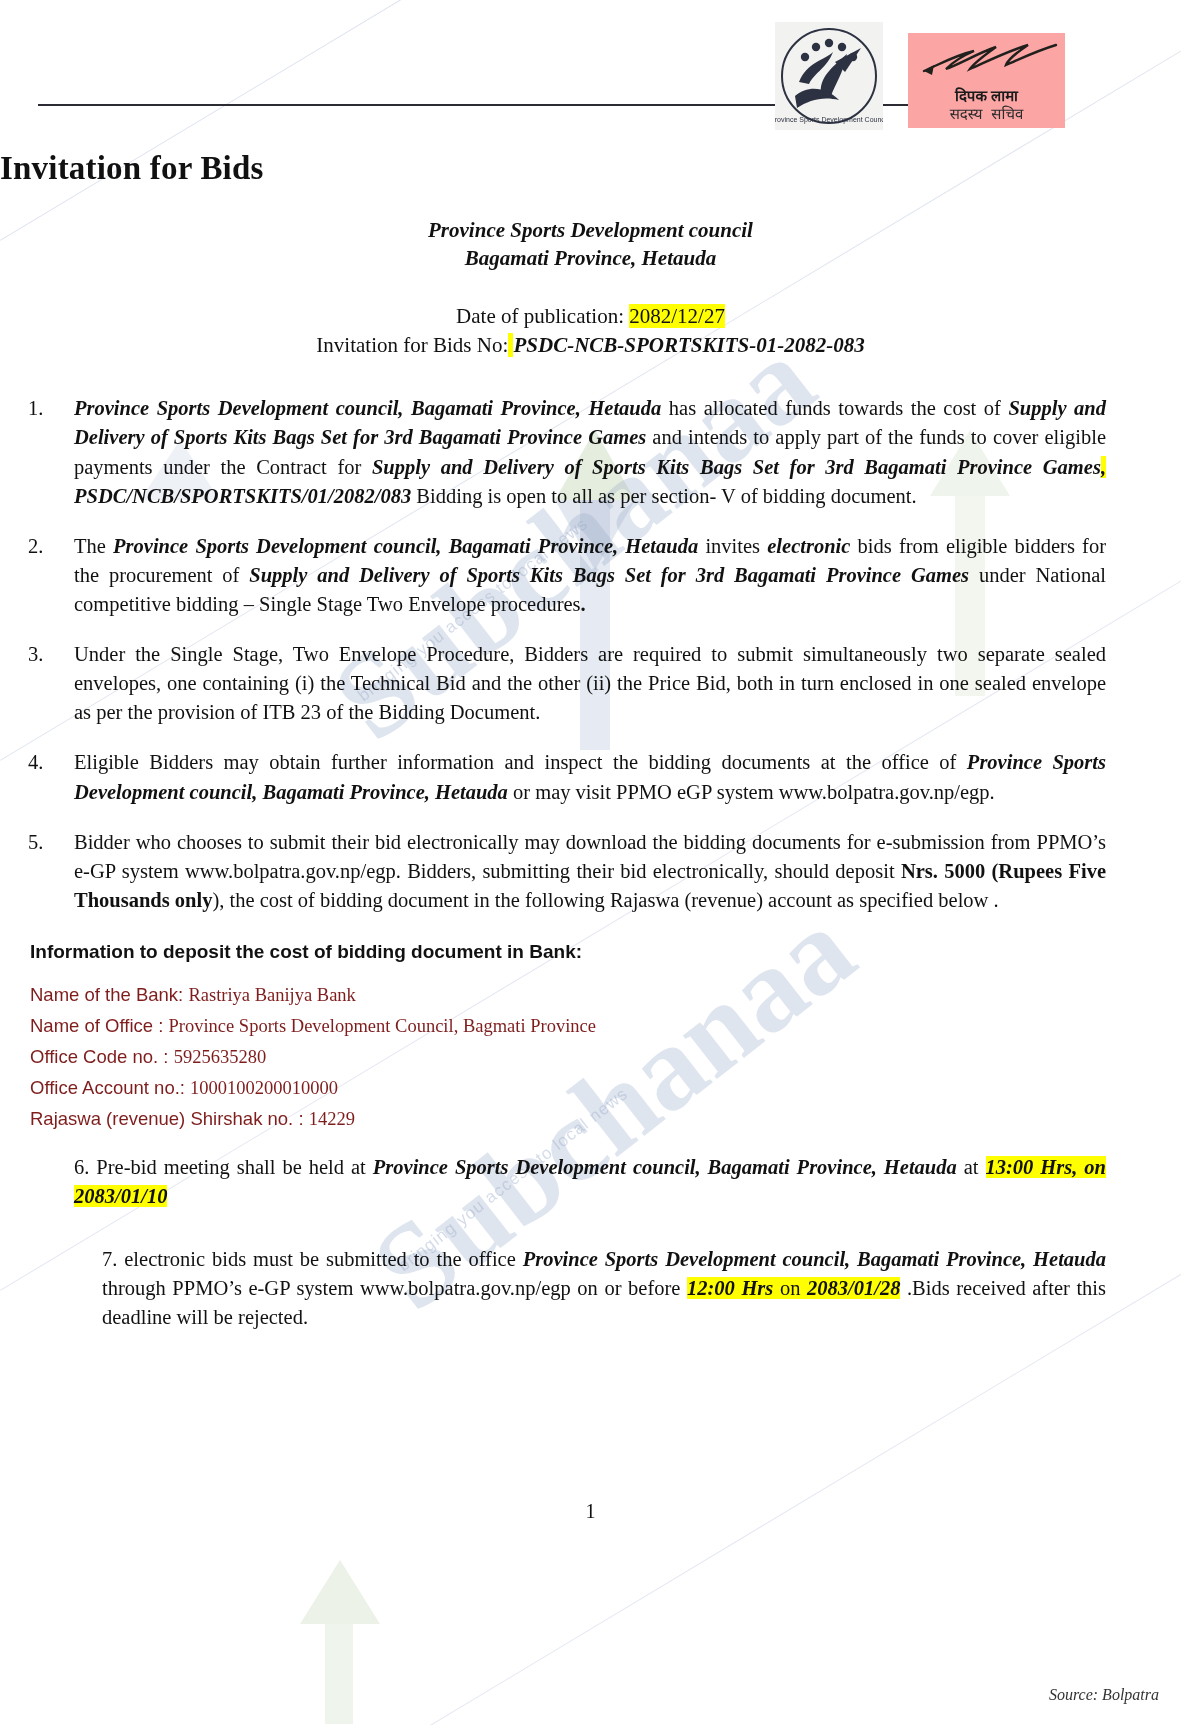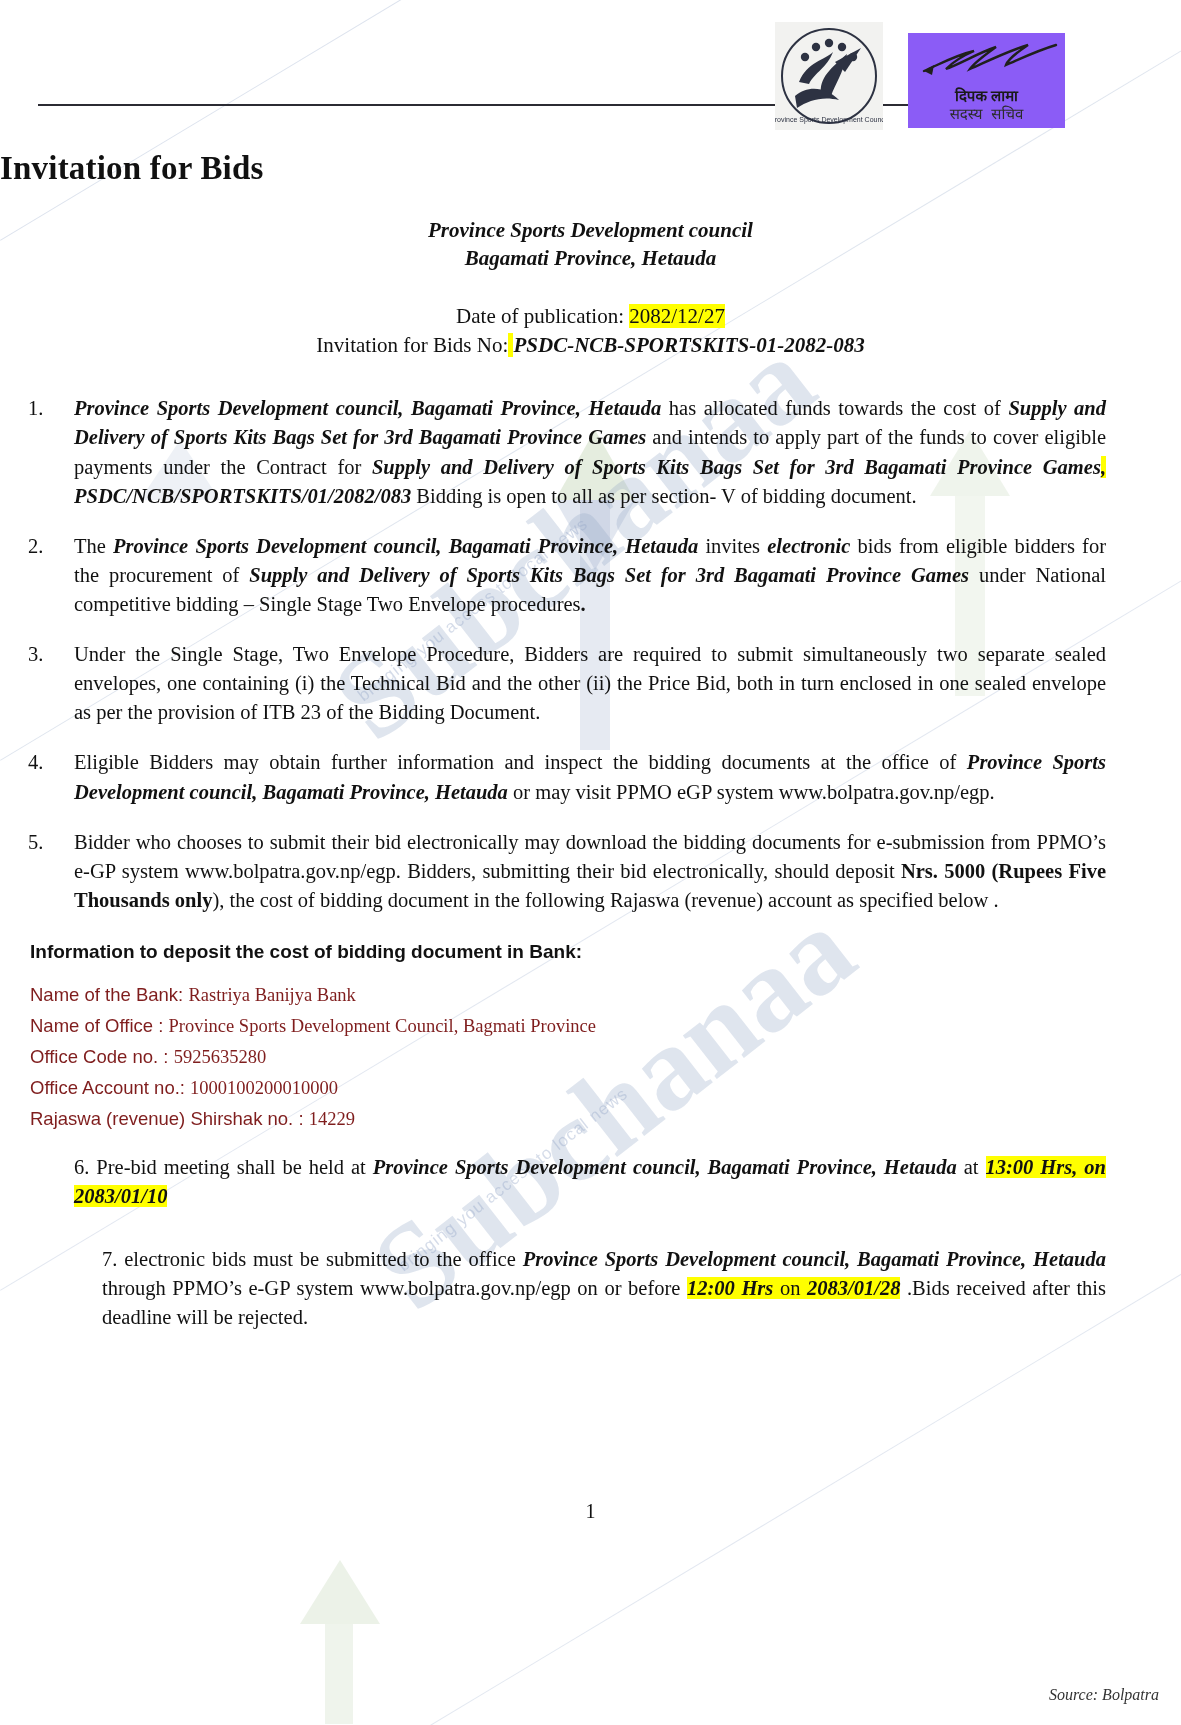--- a/index.html
+++ b/index.html
@@ -58,21 +58,21 @@
     position:absolute;
     left:775px; top:22px;
     width:108px; height:108px;
     background:#f2f2f0;
     overflow:hidden;
   }
   #signature-stamp {
     position:absolute;
     left:908px; top:33px;
     width:157px; height:95px;
-    background:#8b5cf6;
+    background:#fca5a5;
     overflow:hidden;
     font-family:"Liberation Sans", sans-serif;
   }
   #stamp-sign {
     position:absolute; left:8px; top:4px; width:148px; height:52px;
   }
   #stamp-name {
     position:absolute; left:0; right:0; top:52px;
     text-align:center; font-size:15px; color:#1a1a1a; font-weight:600;
   }

